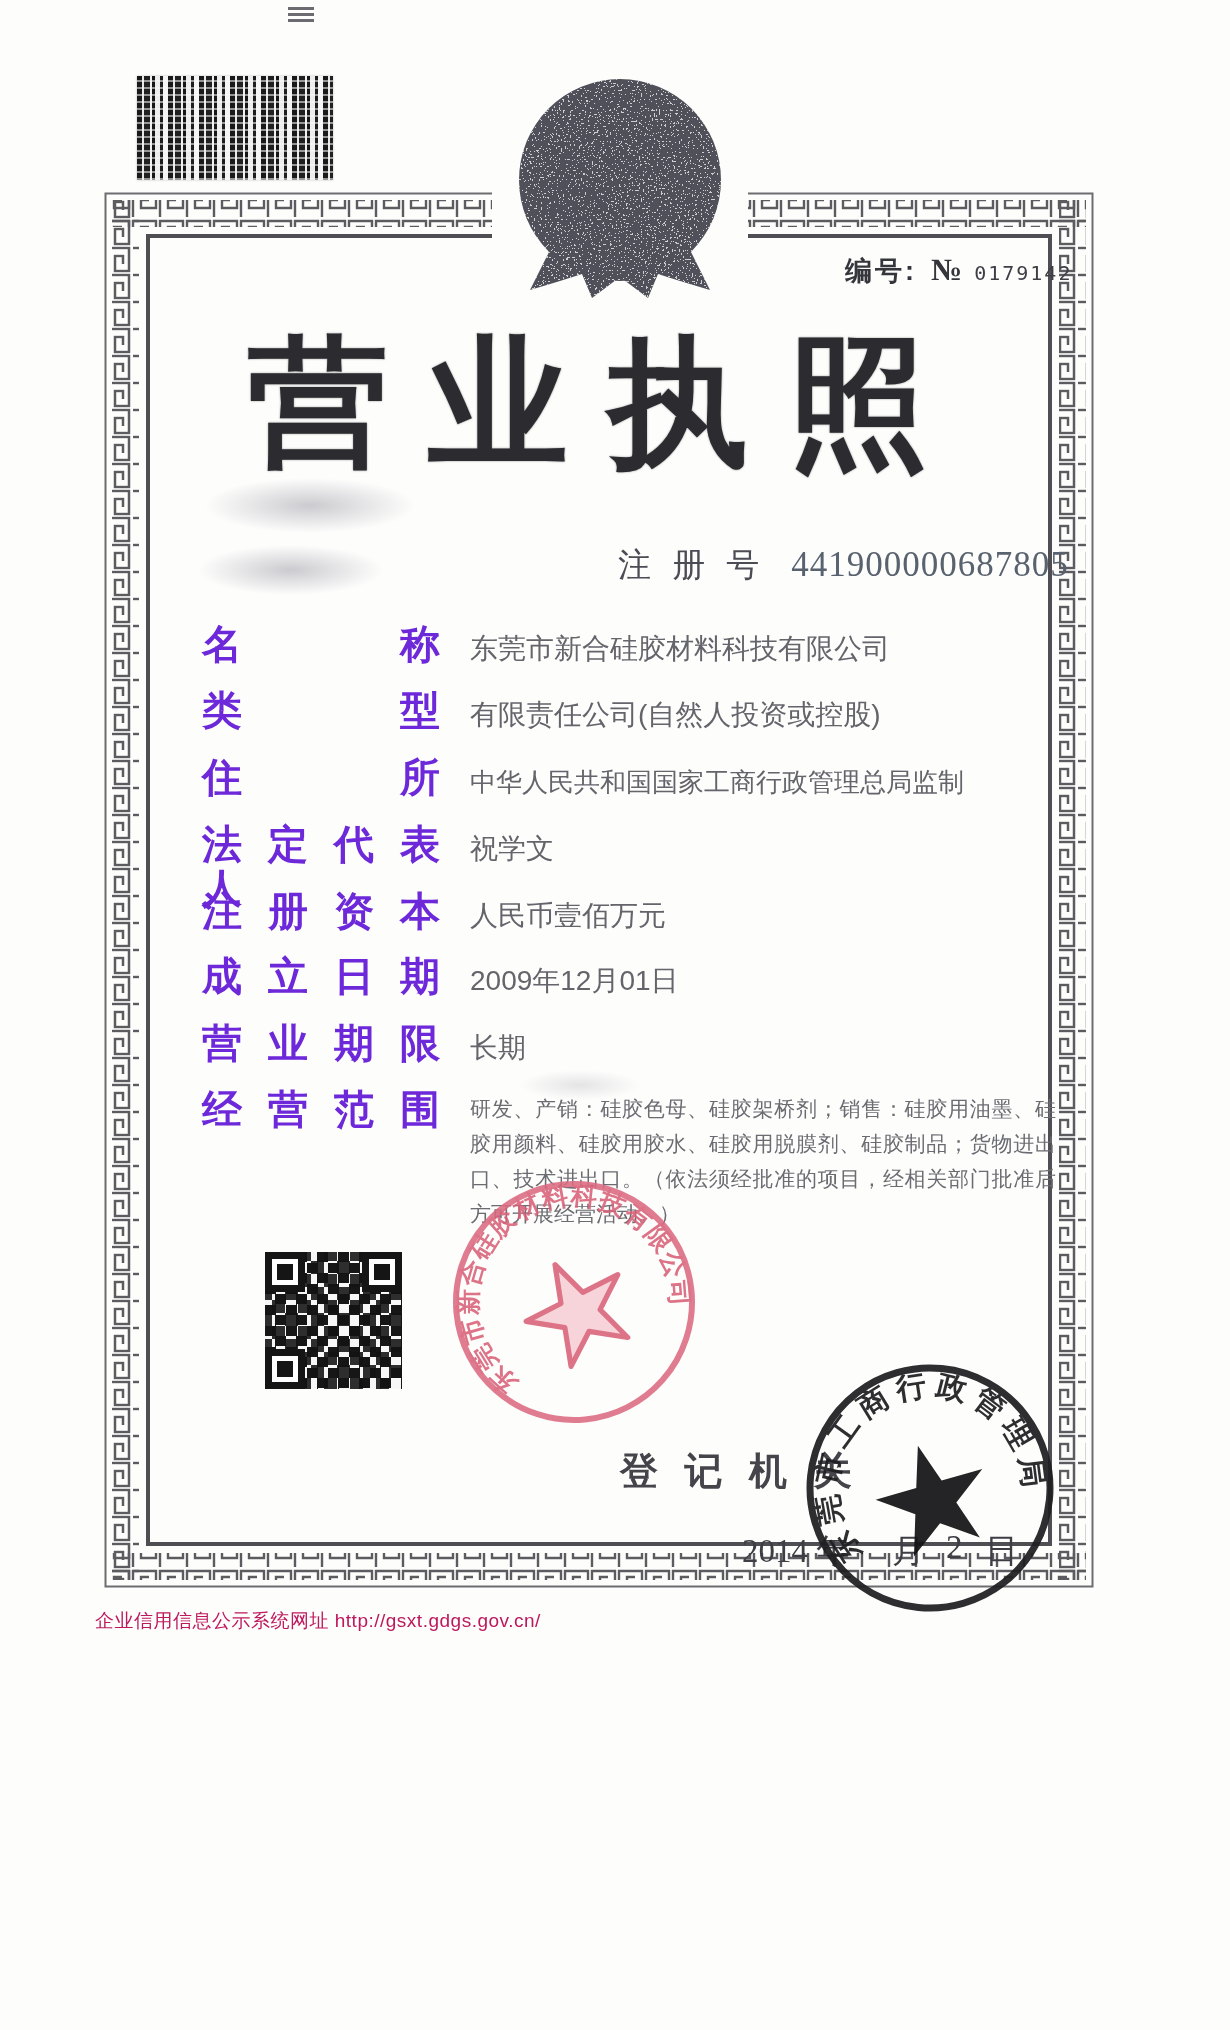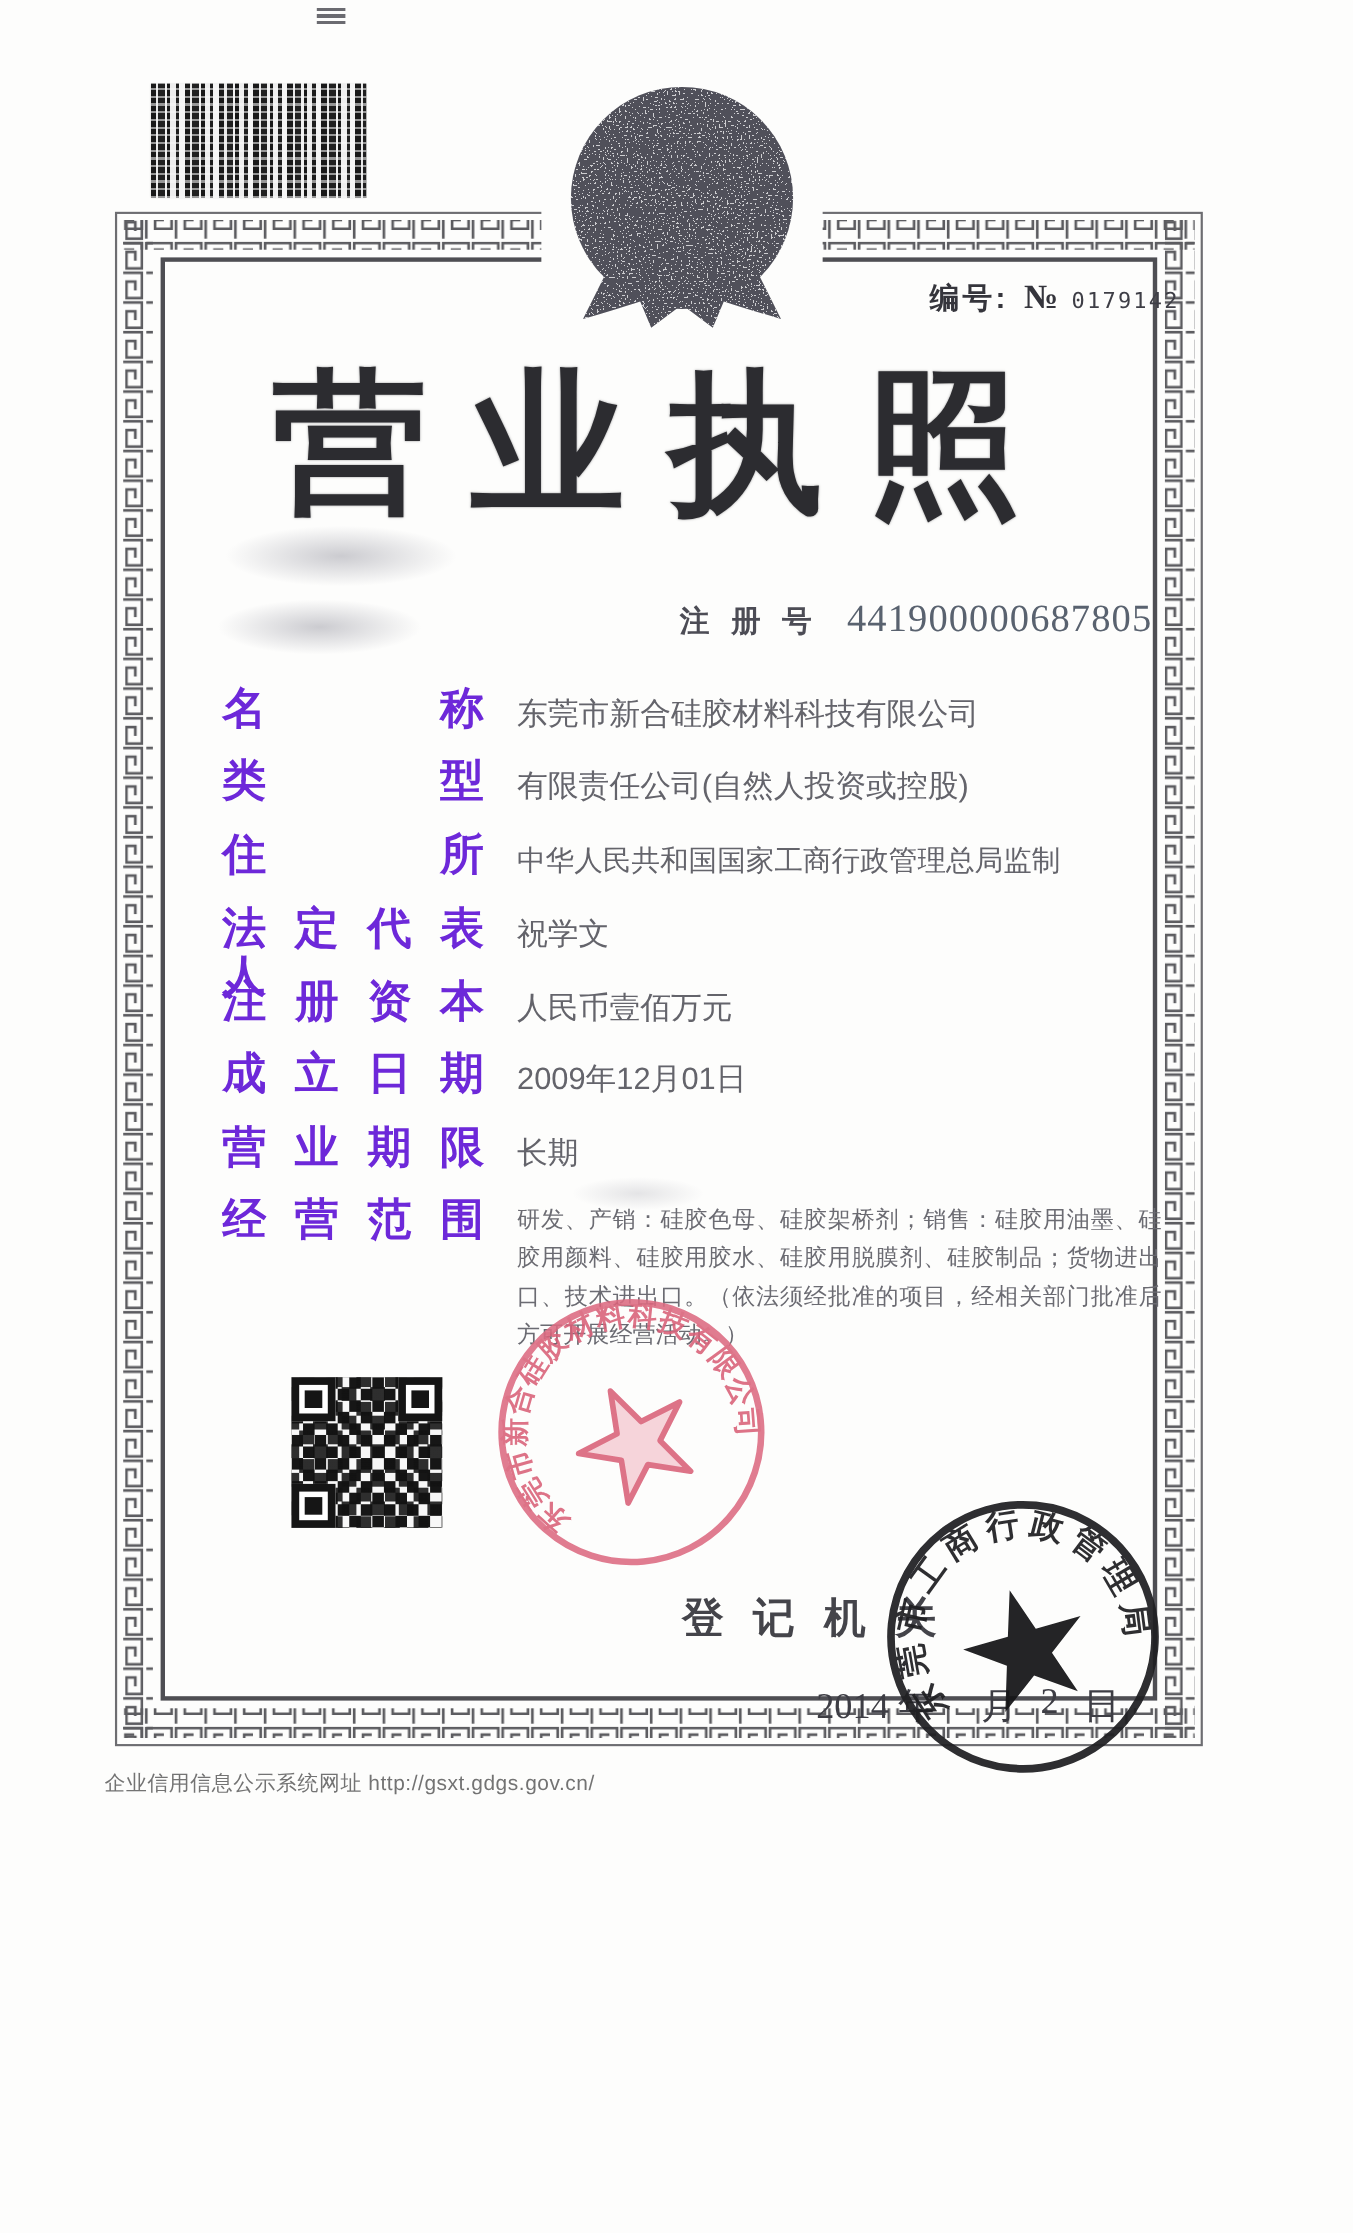--- a/index.html
+++ b/index.html
@@ -28,21 +28,21 @@
   .serial .no-mark{font-family:"Liberation Serif",serif;font-weight:700;font-size:31px;margin:0 12px 0 14px;}
   .serial .digits{font-family:"DejaVu Sans Mono",monospace;font-size:20px;letter-spacing:2px;color:#3e3e46;}
 
   
   .title{position:absolute;left:248px;top:328px;margin:0;font-size:140px;line-height:150px;
     font-weight:900;letter-spacing:40px;color:#2c2c30;white-space:nowrap;
     text-shadow:0 0 2px rgba(44,44,48,.55);}
 
   
   .regline{position:absolute;left:618px;top:543px;white-space:nowrap;}
-  .regline .lbl{font-size:27px;font-weight:700;letter-spacing:6px;color:#4c4c55;margin-top:44px;}
+  .regline .lbl{font-size:33px;font-weight:400;letter-spacing:6px;color:#4c4c55;margin-top:44px;}
   .regline .num{font-size:35px;margin-left:26px;color:#59626f;letter-spacing:1px;
     font-family:"Liberation Serif",serif;}
 
   
   .row{position:absolute;left:0;top:0;width:100%;}
   .row .lbl{position:absolute;left:202px;width:238px;font-size:40px;font-weight:700;
     color:#6d28d9;text-align:justify;text-align-last:justify;white-space:normal;line-height:44px;}
   .row .val{position:absolute;left:470px;top:8px;font-size:28px;color:#64646b;white-space:nowrap;}
   .row .val.addr{font-size:26px;top:10px;}
   .row .val.scope{font-size:21px;line-height:35px;width:586px;white-space:normal;top:4px;
@@ -63,21 +63,21 @@
 
   
   .authority{position:absolute;left:620px;top:1446px;font-size:38px;font-weight:700;
     letter-spacing:8px;color:#44444a;white-space:nowrap;}
   .dateline{position:absolute;left:742px;top:1497px;font-size:33px;color:#3d3d44;
     font-family:"Liberation Serif",serif;white-space:nowrap;}
   .dateline .seg{position:absolute;top:0;white-space:nowrap;margin-top:32px;}
   .d-y{left:0;} .d-mu{left:150px;} .d-d{left:204px;} .d-du{left:243px;}
 
   
-  .footer-left{position:absolute;left:95px;top:1608px;font-size:19px;color:#737373;letter-spacing:.5px;}
+  .footer-left{position:absolute;left:95px;top:1608px;font-size:19px;color:#be185d;letter-spacing:.5px;}
   .footer-right{position:absolute;left:688px;top:1606px;font-size:21px;font-weight:600;
     color:#3c3c40;letter-spacing:1px;}
 
   
   .blot{position:absolute;background:radial-gradient(closest-side, rgba(110,110,125,.35), rgba(110,110,125,0));}
   .b1{left:205px;top:478px;width:210px;height:55px;}
   .b2{left:198px;top:545px;width:185px;height:50px;}
   .b3{left:520px;top:1070px;width:120px;height:30px;opacity:.5;}
   .mark-top{position:absolute;left:288px;top:6px;width:26px;height:16px;
     background:repeating-linear-gradient(0deg,#3a3a42 0 3px,rgba(0,0,0,0) 3px 6px);opacity:.75;}

